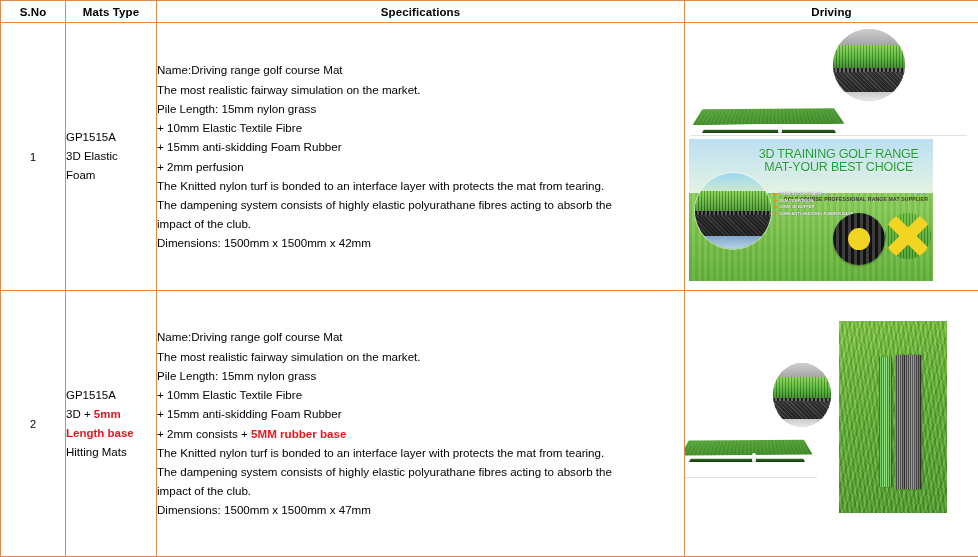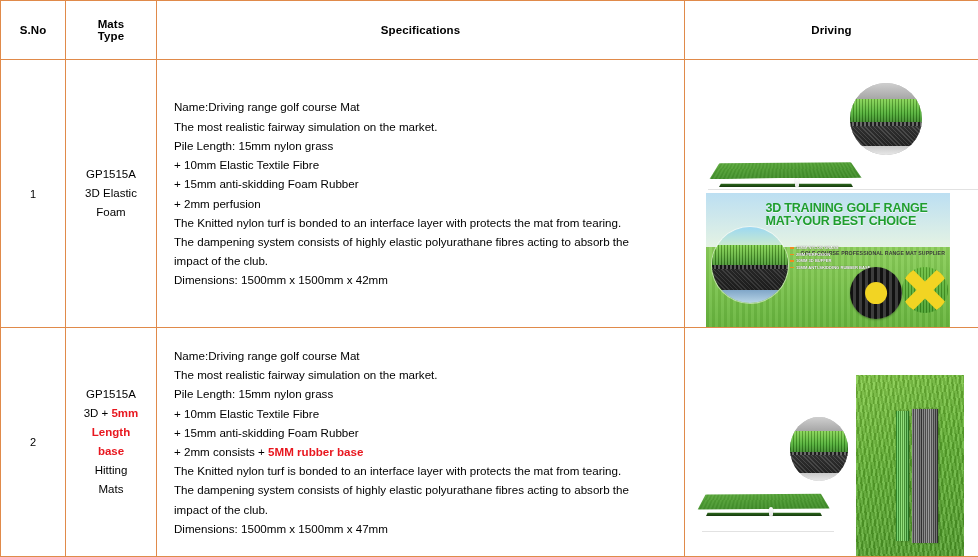--- a/index.html
+++ b/index.html
@@ -11,21 +11,21 @@
   }
   .sheet{width:978px;height:557px;position:relative;box-sizing:border-box;}
   table.spec{
     width:978px;height:557px;
     border-collapse:collapse;
     table-layout:fixed;
   }
   table.spec td, table.spec th{
     border:1.6px solid #E08A4A;
     vertical-align:middle;
-    padding:17px;
+    padding:0;
     box-sizing:border-box;
   }
   .c-sno{width:65px;}
   .c-type{width:91px;}
   .c-spec{width:528px;}
   .c-photo{width:294px;}
 
   thead th{
     height:22px;
     font-size:11.5px;
@@ -33,21 +33,20 @@
     text-align:center;
     background:#ffffff;
     letter-spacing:.1px;
   }
 
   td.sno{
     text-align:center;
     font-size:11px;
   }
   td.type{
-    text-align:center;
     font-size:11.5px;
     line-height:19px;
     padding:2px 4px;
     margin-top:35px;
   }
   td.type .red{color:#E8171F;font-weight:bold;}
   td.spec{
     vertical-align:middle;
     font-size:11.6px;
     line-height:19.2px;
@@ -116,22 +115,22 @@
     background:linear-gradient(180deg,#cfe8f5 0%,#dff0d0 38%,#b9e08c 100%);
   }
   .banner .bsky{position:absolute;left:0;top:0;width:100%;height:42%;
     background:linear-gradient(180deg,#bcdff2,#e9f5e2);}
   .banner .bturf{position:absolute;left:0;bottom:0;width:100%;height:62%;
     background:
       repeating-linear-gradient(90deg, rgba(0,0,0,.05) 0 3px, rgba(255,255,255,.06) 3px 6px),
       linear-gradient(180deg,#8ccf5a,#63b23a);}
   .banner .btitle{
     position:absolute;right:4px;top:6%;width:74%;
-    text-align:left;
-    font-size:12.5px;line-height:13.5px;font-weight:bold;
+    text-align:center;
+    font-size:12.5px;line-height:13.5px;font-weight:normal;
     color:#1f9e2f;
     text-shadow:0 1px 0 rgba(255,255,255,.7);
     letter-spacing:-.2px;
   }
   .banner .bsub{
     position:absolute;right:5px;top:40%;width:72%;
     text-align:right;
     font-size:5.2px;line-height:6px;font-weight:bold;
     color:#3b3b3b;letter-spacing:.1px;
   }

